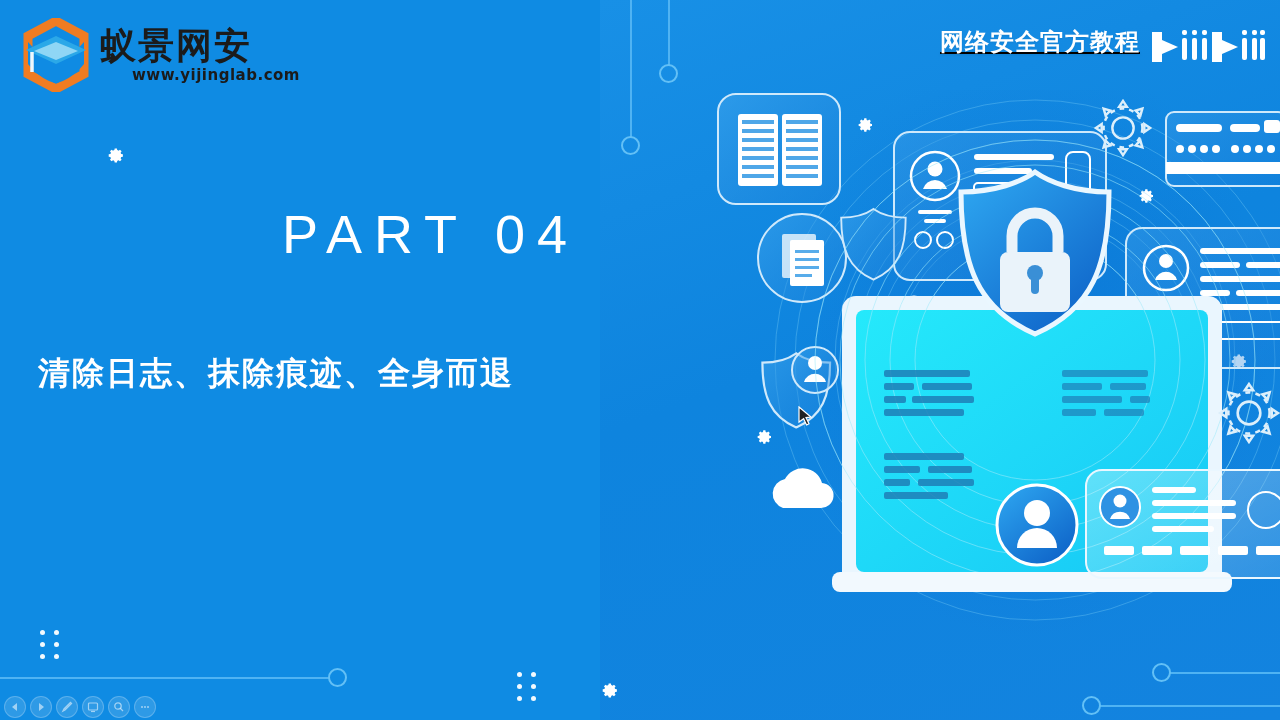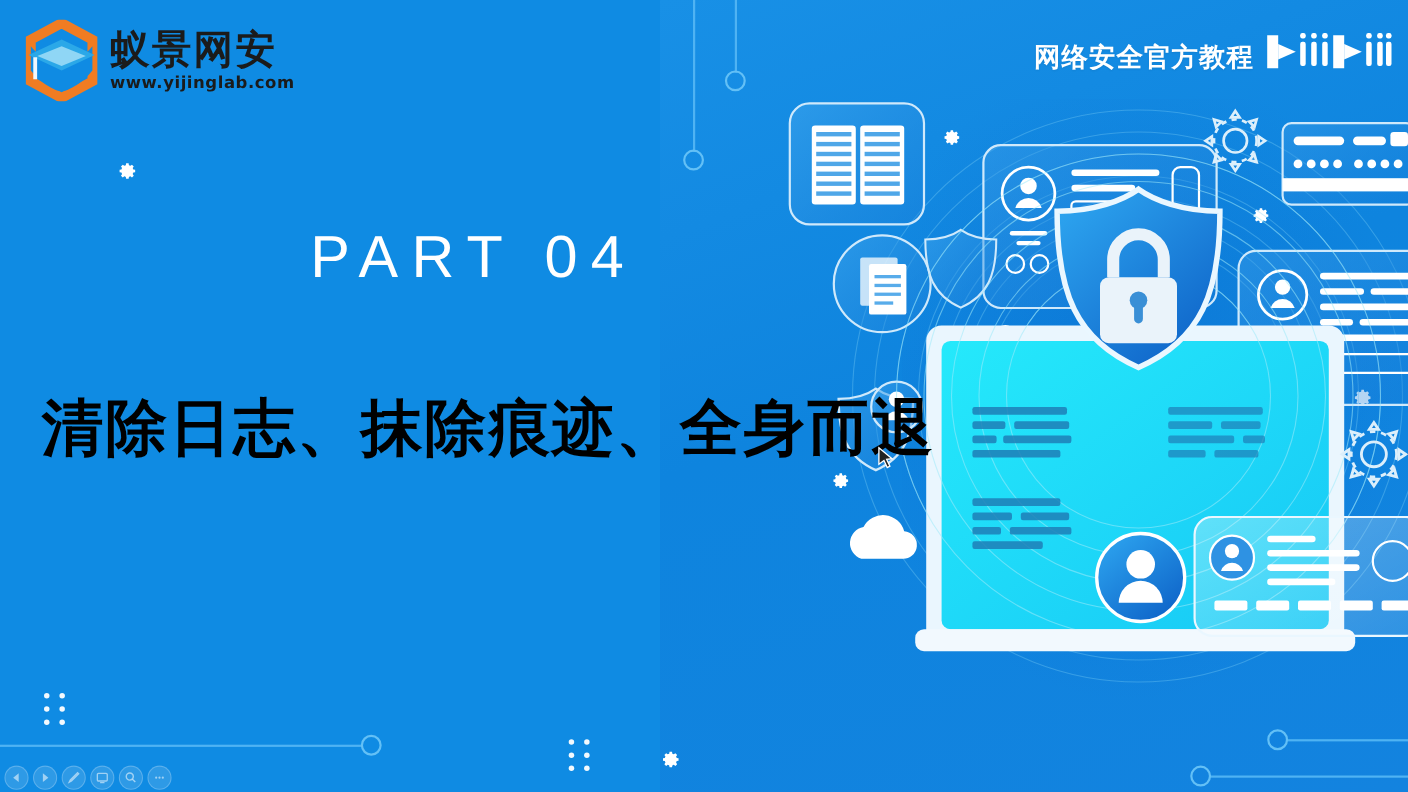--- a/index.html
+++ b/index.html
@@ -25,44 +25,45 @@
   .logo{position:absolute;left:22px;top:18px;display:flex;align-items:center;gap:10px;}
   .logo-mark{position:relative;width:68px;height:74px;flex:0 0 auto;}
   .logo-text{display:flex;flex-direction:column;line-height:1;}
   .logo-cn{
     font-size:36px;font-weight:700;color:#1b1b1b;letter-spacing:2px;
     font-family:"DejaVu Sans","Liberation Sans",sans-serif;
   }
   .logo-url{
     font-size:15px;font-weight:700;color:#1b1b1b;letter-spacing:.5px;margin-top:4px;
     font-family:"DejaVu Sans","Liberation Sans",sans-serif;
+    margin-left:32px;
   }
 
   
   .tutorial{
-    position:absolute;right:14px;top:26px;display:flex;align-items:flex-end;gap:8px;
+    position:absolute;right:14px;top:26px;display:flex;align-items:flex-start;gap:8px;text-decoration:underline;
   }
   .tutorial-cn{
     font-size:24px;font-weight:700;color:#ffffff;letter-spacing:1px;
     font-family:"DejaVu Sans","Liberation Sans",sans-serif;
     text-shadow:0 1px 2px rgba(0,0,0,.08);
   }
   .bili{width:118px;height:42px;flex:0 0 auto;}
 
   
   .part-title{
     position:absolute;left:258px;top:203px;
     font-size:54px;letter-spacing:12px;color:#ffffff;font-weight:400;
     font-family:"Liberation Sans","DejaVu Sans",sans-serif;
     white-space:nowrap;
     margin-left:24px;
   }
   .subtitle{
     position:absolute;left:38px;top:352px;
-    font-size:56px;font-weight:700;color:#000000;letter-spacing:2px;
+    font-size:32px;font-weight:700;color:#ffffff;letter-spacing:2px;
     font-family:"DejaVu Sans","Liberation Sans",sans-serif;
     white-space:nowrap;
   }
 
   
   .deco{position:absolute;pointer-events:none;}
   .dotgrid{position:absolute;display:grid;grid-template-columns:repeat(2,6px);gap:7px 8px;}
   .dotgrid i{display:block;width:5px;height:5px;border-radius:50%;background:#fff;opacity:.95;}
   .vline{position:absolute;width:2px;background:#4FB3F3;}
   .hline{position:absolute;height:2px;background:#4FB3F3;}

